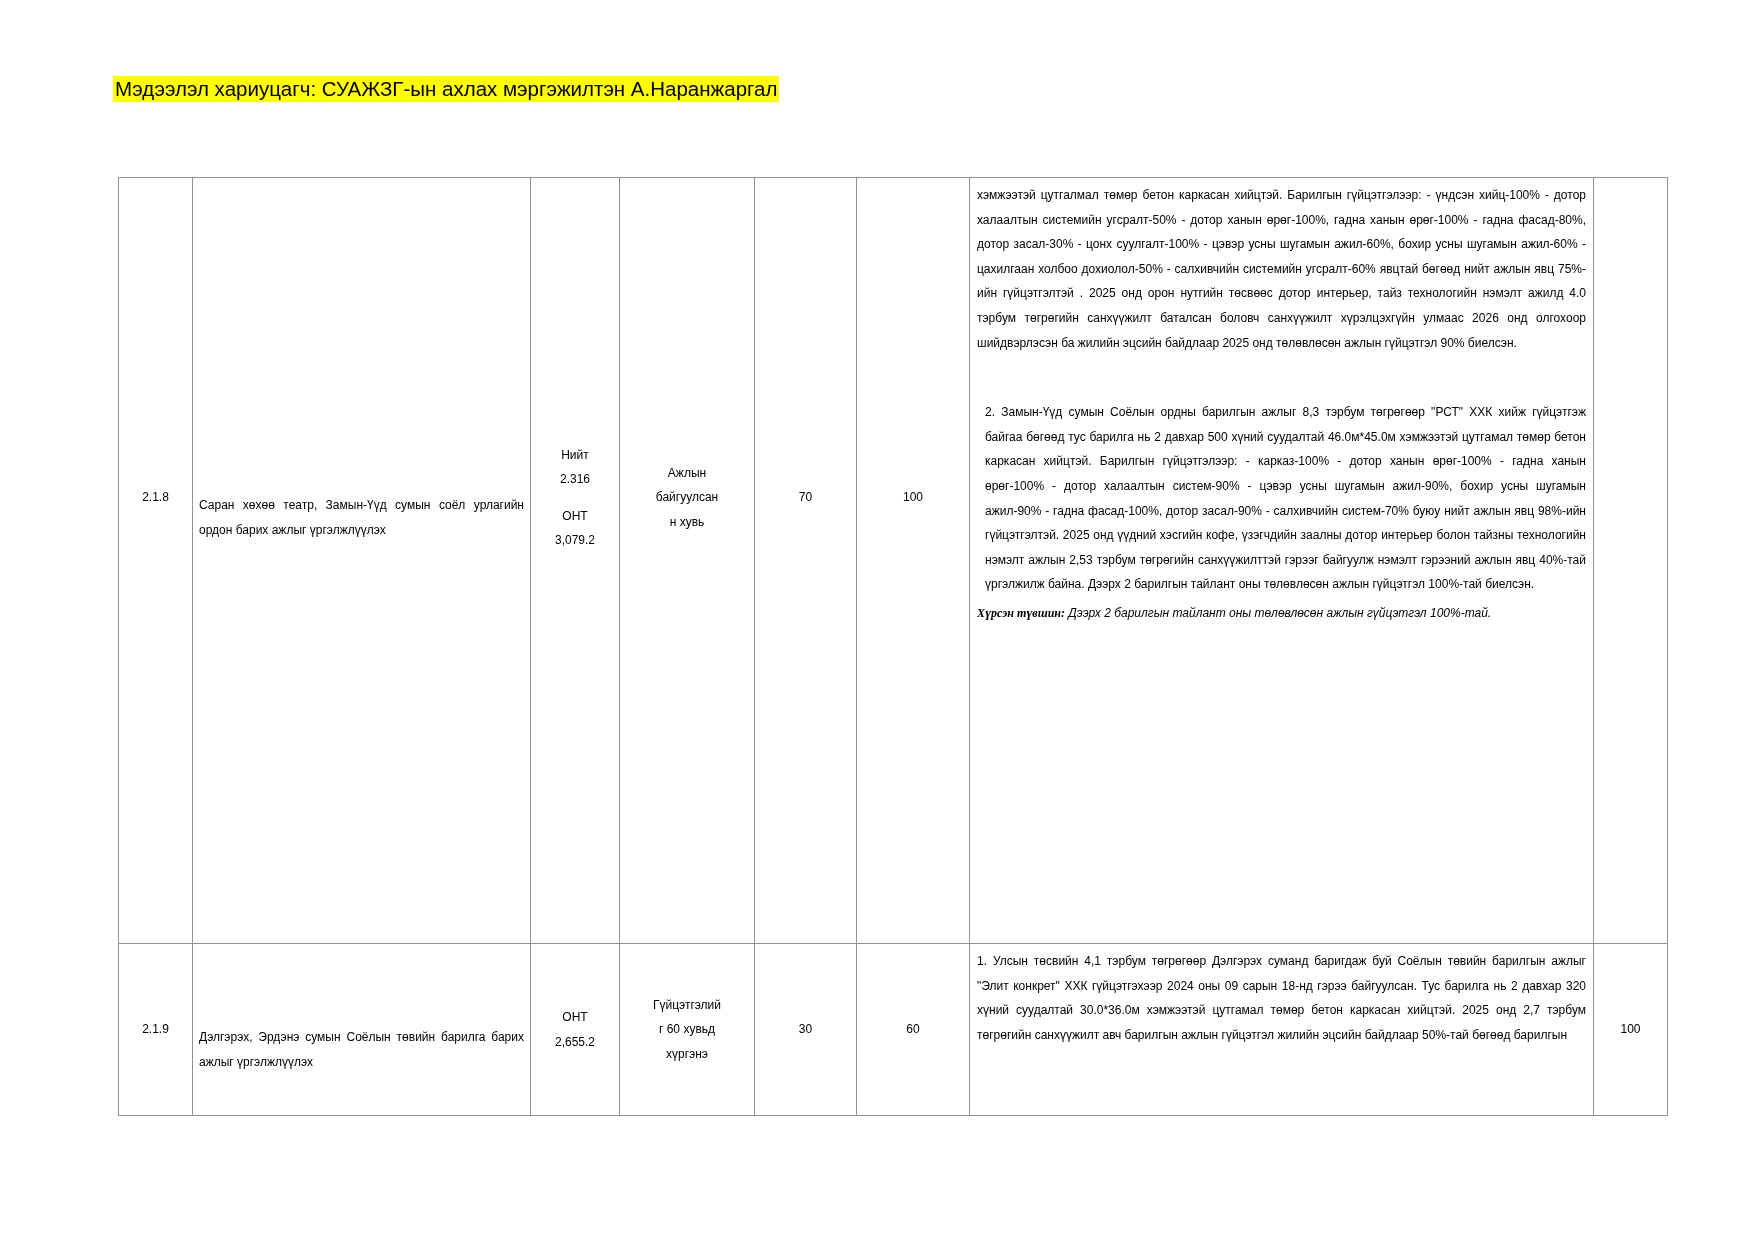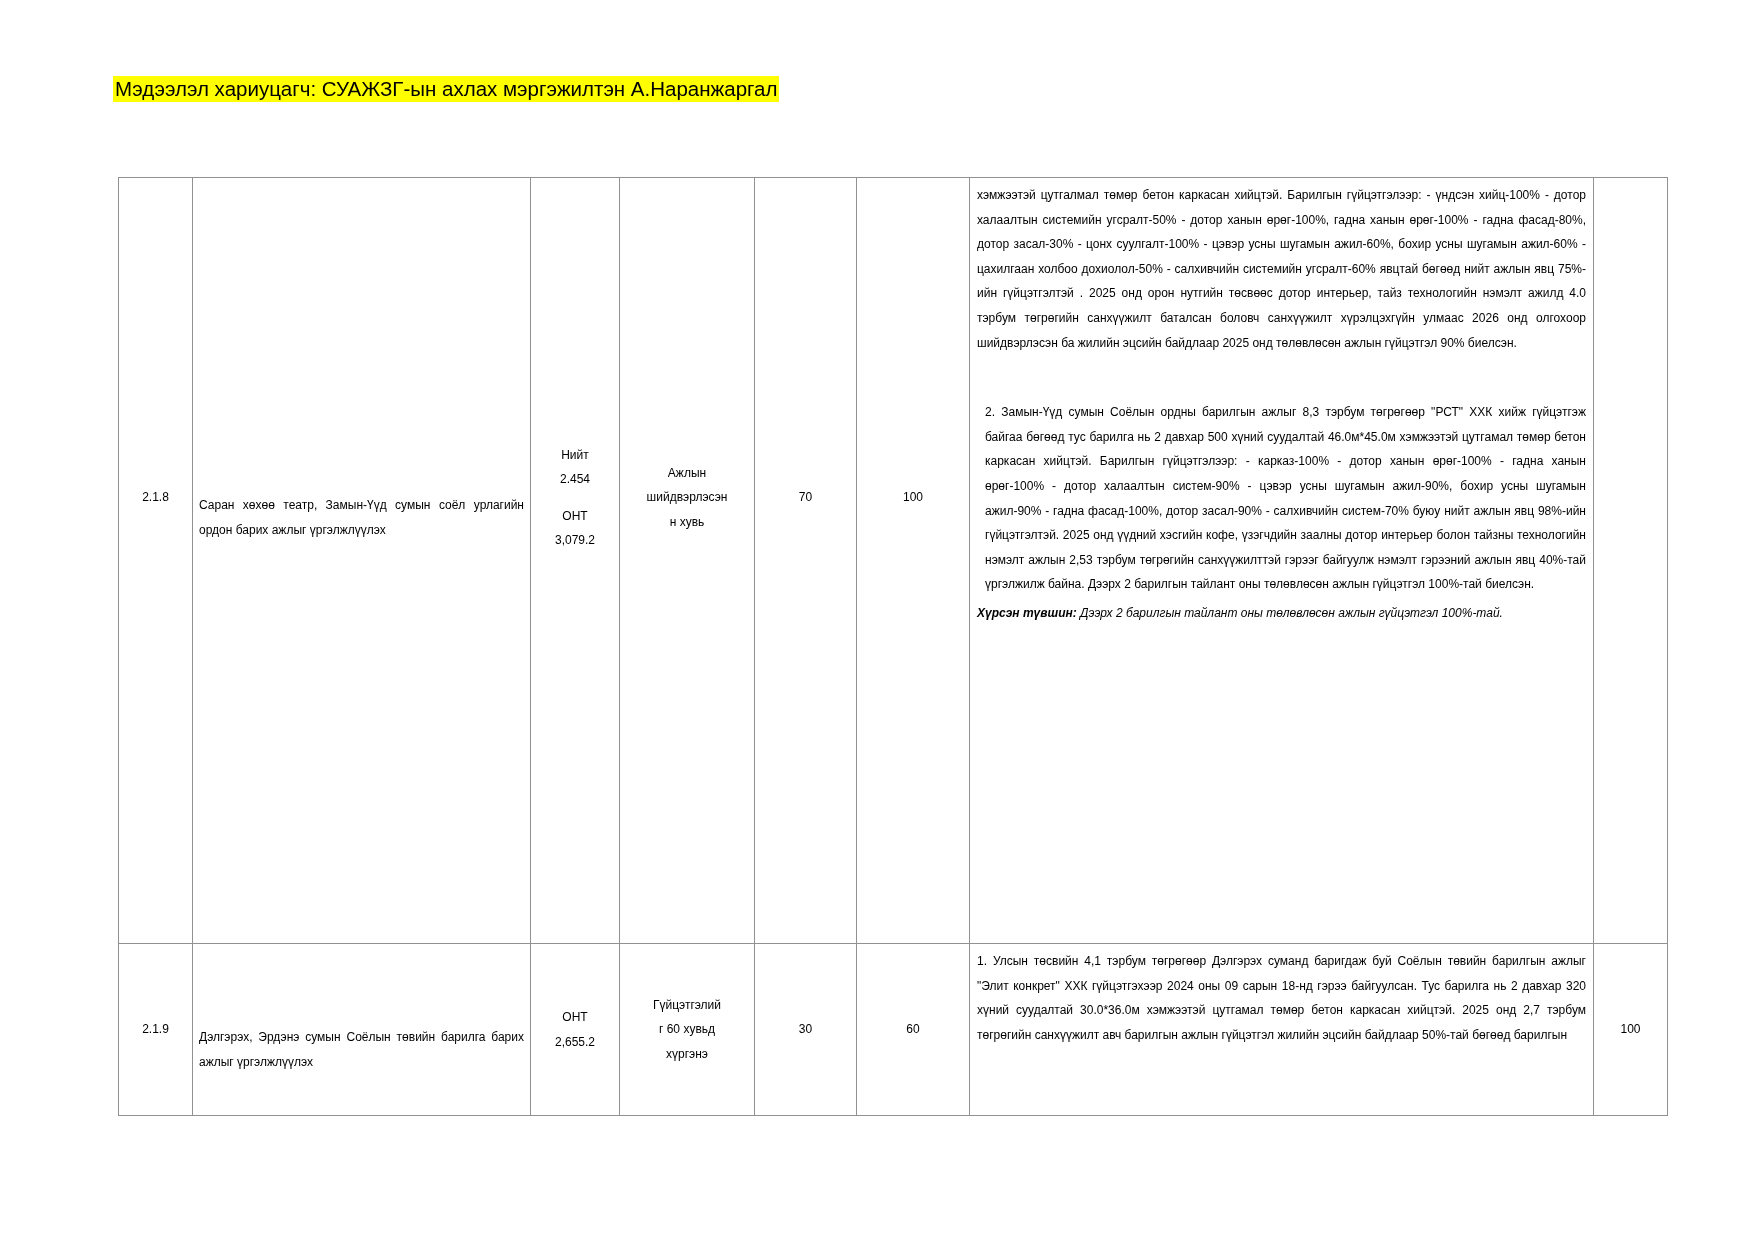--- a/index.html
+++ b/index.html
@@ -53,21 +53,21 @@
   .detail-inner {
     padding: 5px 7px 0 7px;
     text-align: justify;
     line-height: 24.6px;
     overflow: hidden;
   }
   .detail-inner.h1 { height: 760px; }
   .detail-inner.h2 { height: 166px; }
   .para2 { margin-top: 45px; margin-left: 8px; }
   .result { margin-top: 4px; }
-  .result-label { font-weight: bold; font-style: italic; }
+  .result-label { font-weight: bold; font-style: italic; font-family: Liberation Serif, serif; }
   .result-text { font-style: italic; }
 </style>
 </head>
 <body>
 
 <div class="page">
 
   <div class="doc-header">
     <div><span class="hl">Мэдээлэл хариуцагч: СУАЖЗГ-ын ахлах мэргэжилтэн А.Наранжаргал</span></div>
   </div>
@@ -87,28 +87,28 @@
       <tr style="height:765px;">
         <td class="c">
           <div class="shift-up">2.1.8</div>
         </td>
         <td>
           <div class="shift-up desc">Саран хөхөө театр, Замын-Үүд сумын соёл урлагийн ордон барих ажлыг үргэлжлүүлэх</div>
         </td>
         <td class="c">
           <div class="shift-up">
             <div class="pre">Нийт
-2.454</div>
+2.316</div>
             <div class="pre budget-bottom">ОНТ
 3,079.2</div>
           </div>
         </td>
         <td class="c">
           <div class="shift-up pre">Ажлын
-шийдвэрлэсэн
+байгуулсан
 н хувь</div>
         </td>
         <td class="c">
           <div class="shift-up">70</div>
         </td>
         <td class="c">
           <div class="shift-up">100</div>
         </td>
         <td class="detail">
           <div class="detail-inner h1">

